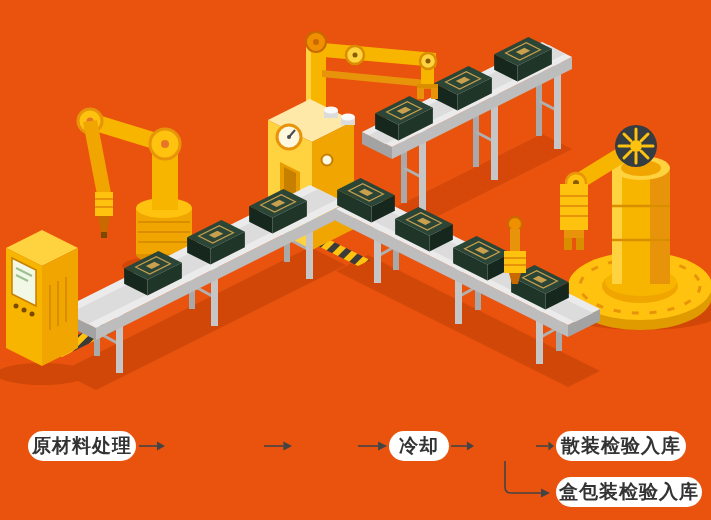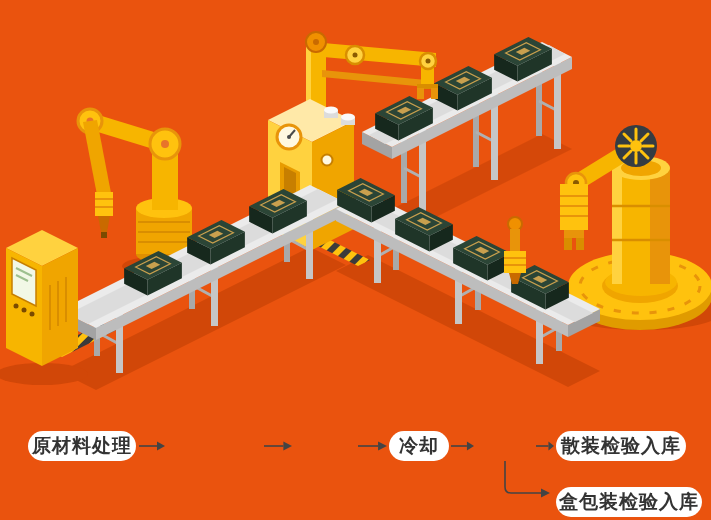--- a/index.html
+++ b/index.html
@@ -13,21 +13,21 @@
   .illustration { position:absolute; left:0; top:0; width:711px; height:410px; }
   .flow { position:absolute; left:0; top:410px; width:711px; height:110px; }
   .pill {
     position:absolute; top:21px; height:30px;
     background: var(--pill-bg, #fff);
     border-radius:15px;
     display:flex; align-items:center; justify-content:center;
     font-size:19px; font-weight:700; letter-spacing:1px;
     color: var(--text-dark, #333);
   }
-  .pill.row2 { top:67px;margin-top:10px; }
+  .pill.row2 { top:67px; }
   .arrow { position:absolute; top:30px; height:12px; }
   .arrow line { stroke: var(--line-dark, #444); stroke-width:1.6; }
   .arrow polygon { fill: var(--line-dark, #444); }
   .branch { position:absolute; left:495px; top:51px; }
   .branch path { stroke: var(--line-dark, #444); stroke-width:1.6; fill:none; }
   .branch polygon { fill: var(--line-dark, #444); }
 </style>
 </head>
 <body>
 

